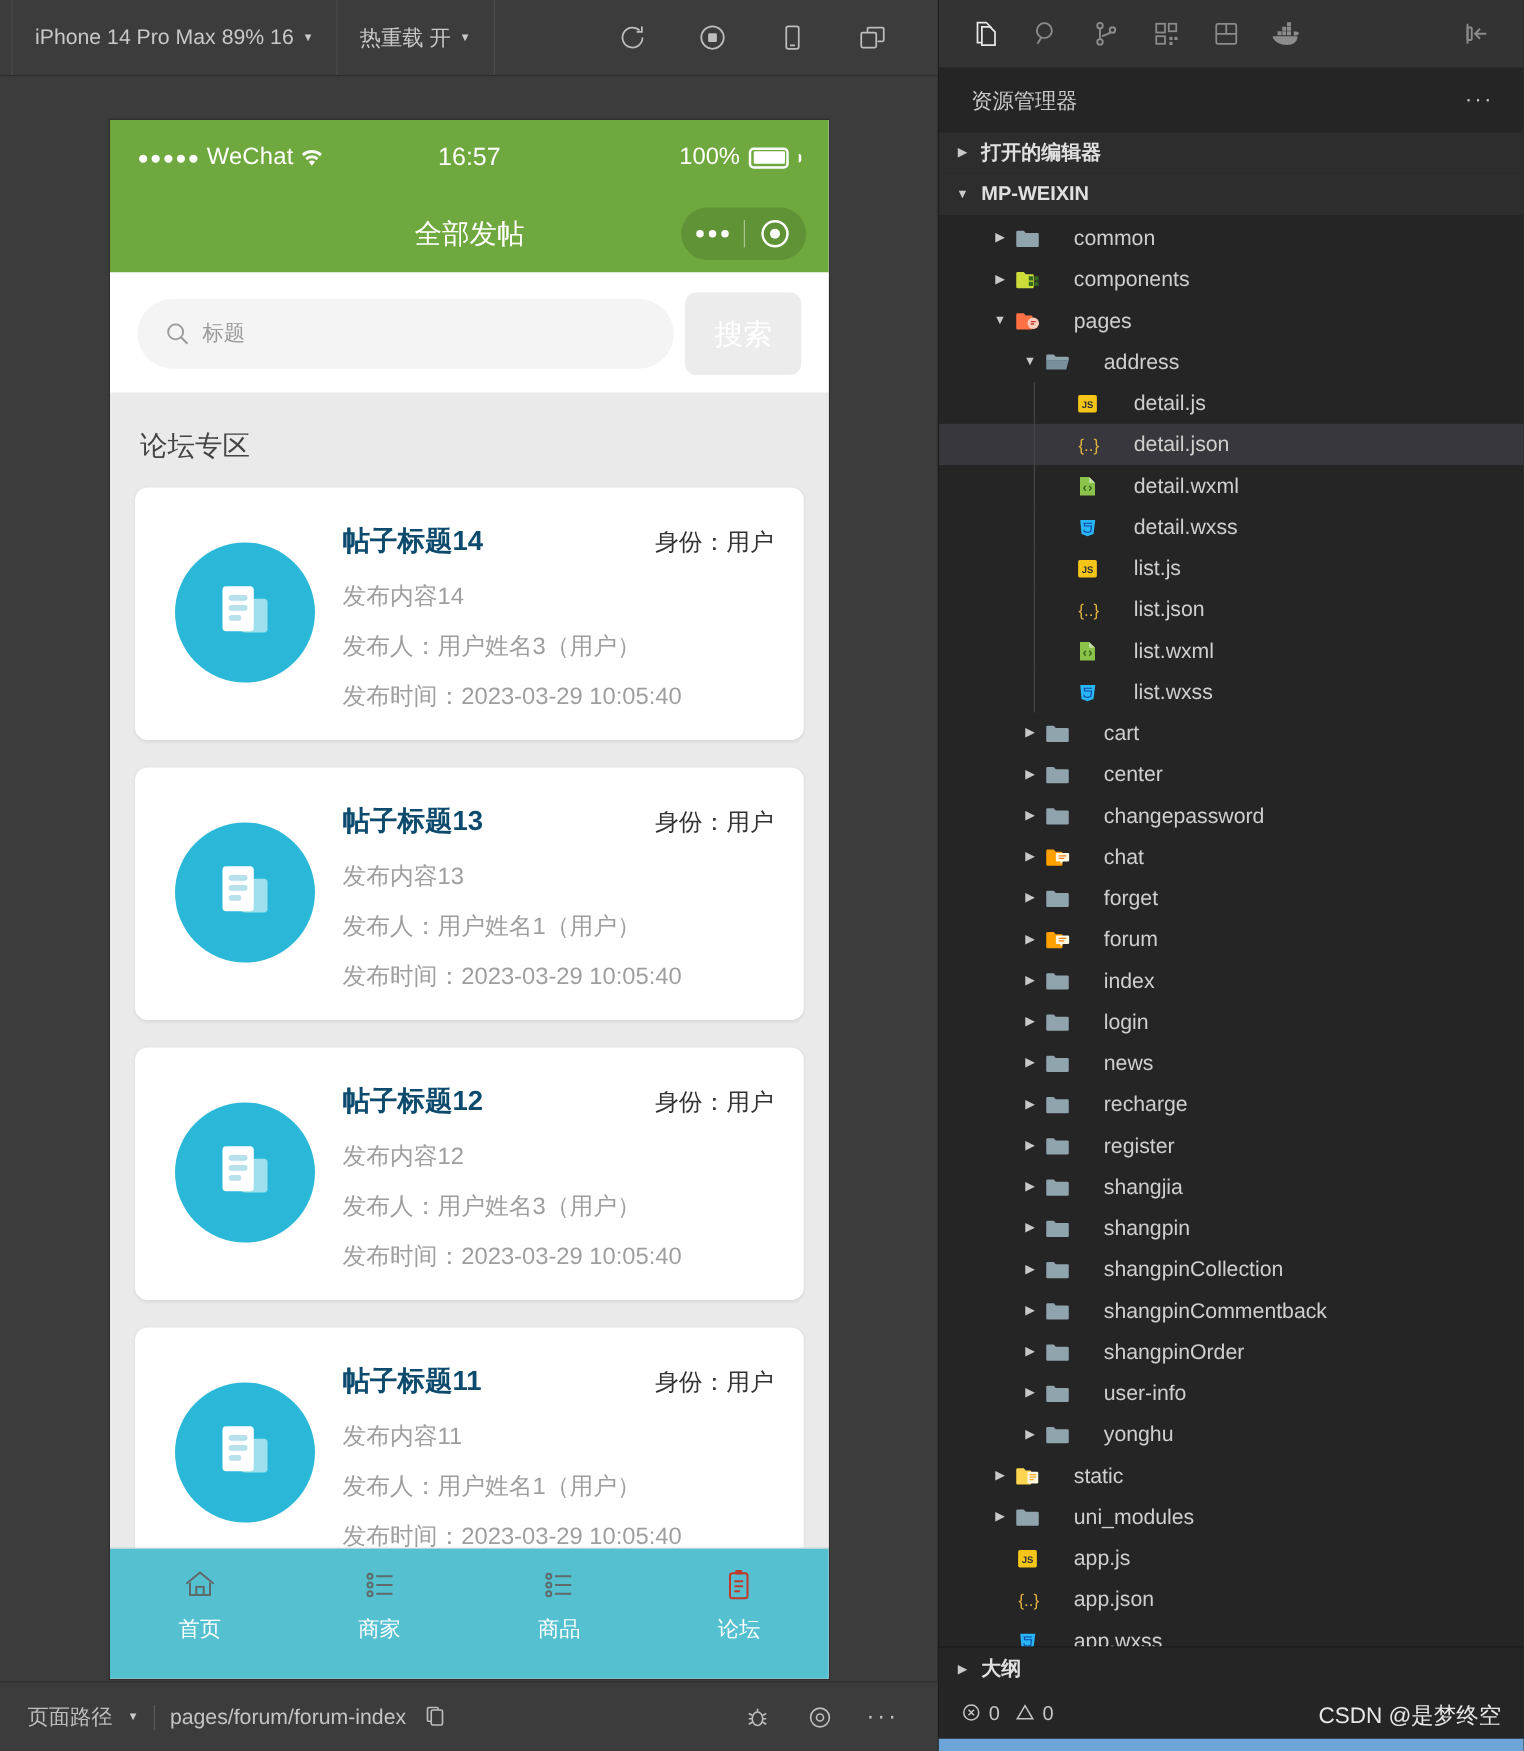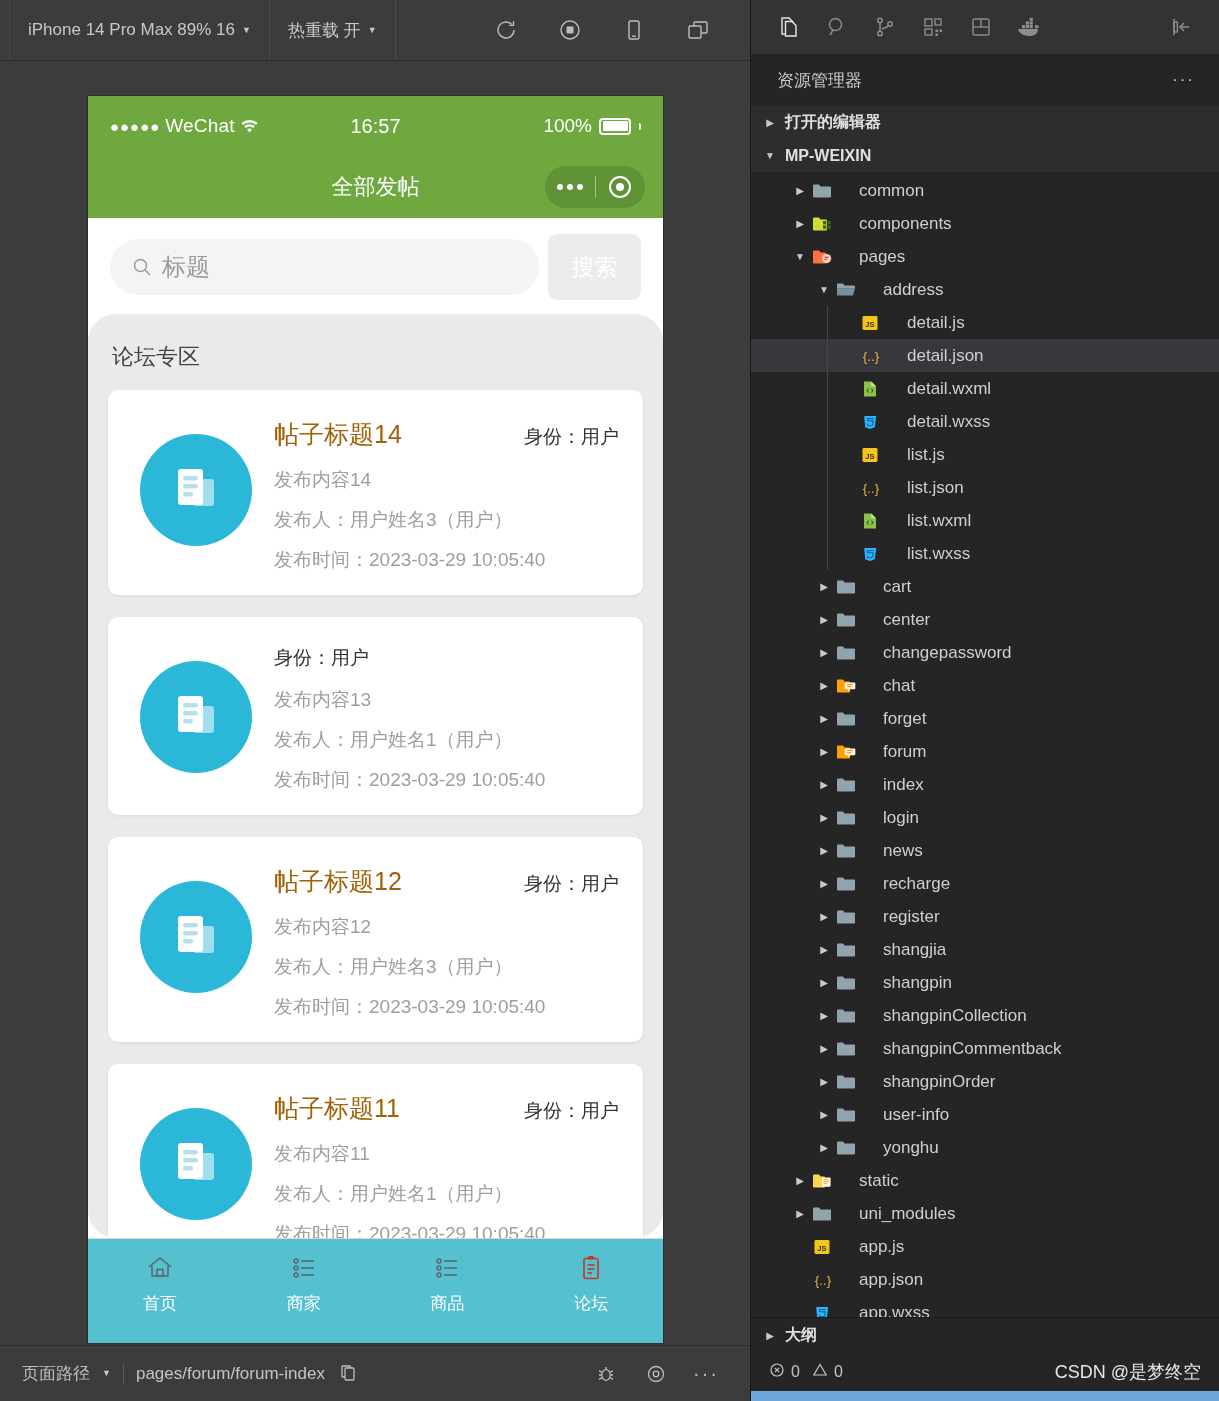--- a/index.html
+++ b/index.html
@@ -109,57 +109,56 @@
   }
   #search-box {
     flex: 1; height: 56px; border-radius: 28px;
     background: #f4f4f4;
     display: flex; align-items: center; gap: 10px;
     padding: 0 22px;
   }
   #search-box .mag { width: 20px; height: 20px; flex:none; }
   #search-input {
     border: none; outline: none; background: transparent;
-    font-size: 24px; color: #b91c1c; width: 100%;
+    font-size: 17px; color: #b91c1c; width: 100%;
     font-family: "Liberation Sans", "DejaVu Sans", sans-serif;
   }
   #search-input::placeholder { color: #9a9a9a; }
   #search-btn {
     width: 93px; height: 66px; border-radius: 9px;
     background: #ececec; color: #ffffff; border: none;
     font-size: 23px; cursor: pointer;
     font-family: "Liberation Sans", "DejaVu Sans", sans-serif;
   }
 
   
   #list-body {
     flex: 1; background: #eaeaea; overflow: hidden;
     position: relative;
-    border-radius: 28px;
   }
   #section-title {
     font-size: 22px; color: #444; padding: 28px 24px 18px 24px;
   }
   .card {
     margin: 0 20px 22px 20px;
     background: #fff; border-radius: 10px;
     box-shadow: 0 1px 3px rgba(0,0,0,.08);
     display: flex; align-items: flex-start;
     padding: 22px 20px 22px 18px;
     min-height: 176px;
   }
   .card-avatar {
     width: 112px; height: 112px; border-radius: 50%;
     background: var(--avatar, #2bb8d8);
     flex: none; margin: 22px 22px 0 14px;
     display: flex; align-items: center; justify-content: center;
   }
   .card-main { flex: 1; padding-top: 6px; }
   .card-head { display: flex; align-items: baseline; }
-  .card-title { font-size: 25px; color: #a16207; font-weight: normal; flex: 1; }
+  .card-title { font-size: 22px; color: #0c4a6e; font-weight: bold; flex: 1; }
   .card-identity { font-size: 19px; color: #333; white-space: nowrap; padding-right: 4px;}
   .card-line { font-size: 19px; color: #9e9e9e; margin-top: 14px; }
   .card-line.first { margin-top: 16px; }
 
   
   #tabbar {
     height: 105px; min-height: 105px;
     background: var(--teal, #55c0d0);
     display: flex; align-items: flex-start;
     padding-top: 12px;
@@ -389,20 +388,21 @@
               <svg width="58" height="58" viewBox="0 0 58 58" fill="none">
                 <rect x="26" y="18" width="21" height="27" rx="3" fill="#ffffff" opacity=".55"></rect>
                 <rect x="11" y="8" width="25" height="36" rx="3" fill="#ffffff"></rect>
                 <rect x="16" y="15" width="15" height="4.5" rx="2.2" fill="#b7e1ea"></rect>
                 <rect x="16" y="23" width="15" height="4.5" rx="2.2" fill="#b7e1ea"></rect>
                 <rect x="16" y="31" width="10" height="4.5" rx="2.2" fill="#b7e1ea"></rect>
               </svg>
             </div>
             <div class="card-main">
               <div class="card-head">
+                <div class="card-title">帖子标题13</div>
                 <div class="card-identity"><span>身份：</span><span>用户</span></div>
               </div>
               <div class="card-line first">发布内容13</div>
               <div class="card-line"><span>发布人：</span><span>用户姓名1（用户）</span></div>
               <div class="card-line"><span>发布时间：</span><span>2023-03-29 10:05:40</span></div>
             </div>
           </div>
 
           <div class="card">
             <div class="card-avatar">

